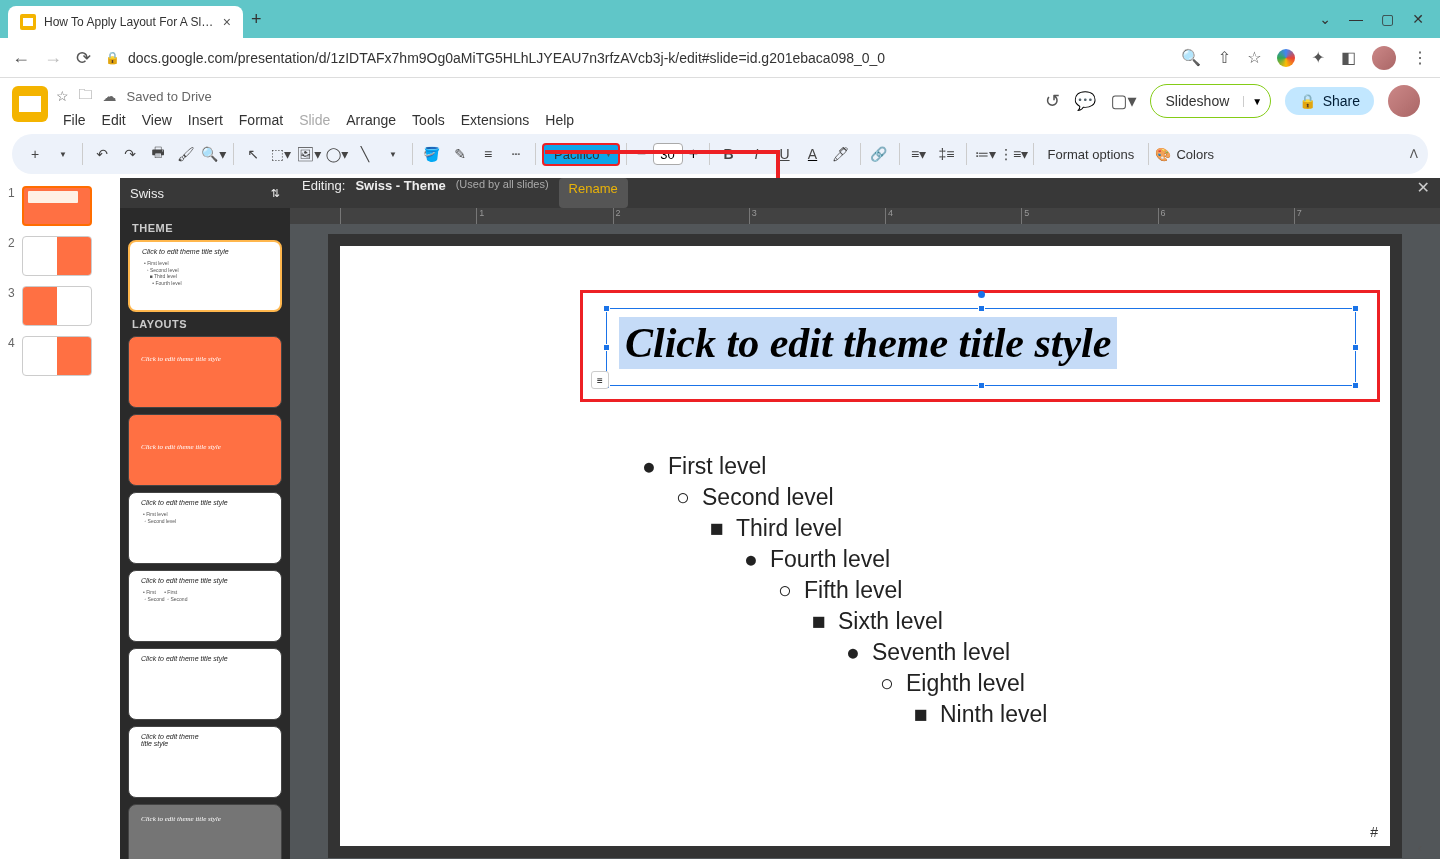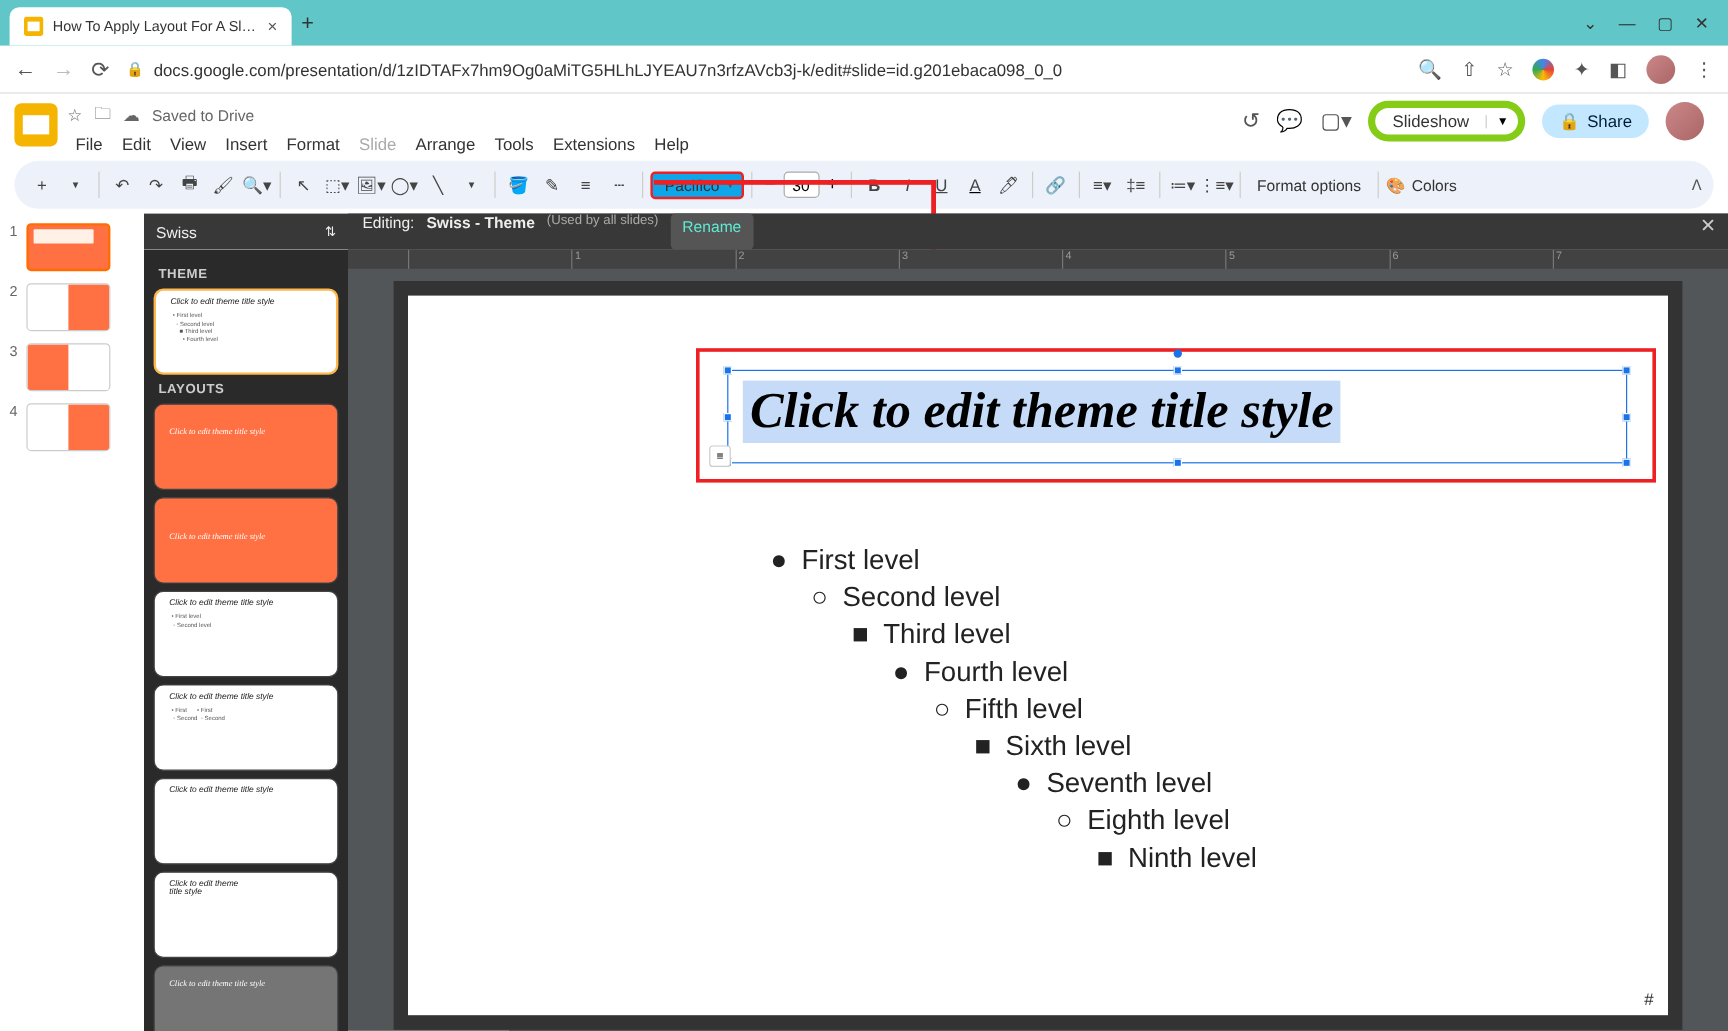--- a/index.html
+++ b/index.html
@@ -32,21 +32,21 @@
 .app-title-area { flex: 1; }
 .doc-title-row { display: flex; align-items: center; gap: 10px; }
 .doc-title { font-size: 18px; color: #333; }
 .doc-title-icons { display: flex; gap: 10px; color: #666; font-size: 14px; align-items:center; }
 .saved-status { font-size: 13px; color: #666; }
 .menu-row { display: flex; gap: 2px; margin-top: 2px; }
 .menu-item { font-size: 14px; color: #333; padding: 2px 7px; cursor: pointer; border-radius: 4px; }
 .menu-item.disabled { color: #aaa; }
 .header-right { display: flex; align-items: center; gap: 14px; padding-right: 8px; }
 .header-icon { font-size: 18px; color: #555; cursor: pointer; }
-.slideshow-btn { display: flex; align-items: center; border: 6px solid #84cc16; border-radius: 18px; height: 34px; }
+.slideshow-btn { display: flex; align-items: center; border: 1px solid #84cc16; border-radius: 18px; height: 34px; }
 .slideshow-main { padding: 0 14px; font-size: 14px; color: #333; cursor: pointer; }
 .slideshow-drop { padding: 0 8px; border-left: 1px solid #ccc; font-size: 10px; cursor: pointer; }
 .share-btn { background: #c2e7ff; border-radius: 18px; padding: 6px 14px; font-size: 14px; color: #001d35; display: flex; align-items: center; gap: 6px; cursor: pointer; }
 .user-avatar { width: 32px; height: 32px; border-radius: 50%; background: linear-gradient(135deg,#c88,#a66); cursor: pointer; }
 
 
 .toolbar { height: 40px; margin: 4px 12px; background: #edf2fa; border-radius: 20px; display: flex; align-items: center; padding: 0 10px; gap: 2px; position: relative; }
 .tool-btn { width: 26px; height: 26px; display: flex; align-items: center; justify-content: center; color: #444; font-size: 14px; cursor: pointer; border-radius: 4px; }
 .tool-sep { width: 1px; height: 22px; background: #ccc; margin: 0 4px; }
 .font-select { border: 2px solid #ed2024; border-radius: 4px; padding: 2px 18px 2px 10px; font-size: 13px; color: #333; cursor: pointer; min-width: 70px; position: relative; background:#0ea5e9; }
@@ -77,21 +77,21 @@
 .theme-thumb.active { border: 2px solid #ffb74d; }
 .theme-thumb.orange { background:#ff7043; }
 .theme-thumb.gray { background:#757575; }
 .theme-thumb .mini-title { position:absolute; top:6px; left:12px; font-size:7px; color:#222; font-style:italic; }
 .theme-thumb.orange .mini-title, .theme-thumb.gray .mini-title { color:#fff; font-family: cursive; }
 .theme-thumb .mini-lines { position:absolute; top:18px; left:14px; font-size:5px; color:#555; line-height:1.3; }
 
 .canvas-area { flex: 1; background: #525659; display: flex; flex-direction: column; position:relative; }
 .editing-bar { height: 30px; background: #383838; display: flex; padding: 0 12px; gap: 10px; color: #eee; font-size: 13px; position:relative; }
 .editing-used { color: #aaa; font-size: 11px; }
-.rename-btn { background: #555; border-radius: 4px; padding: 3px 10px; font-size: 13px; color: #5eead4; cursor: pointer; }
+.rename-btn { background: #555; border-radius: 4px; padding: 3px 10px; font-size: 13px; color: #eab308; cursor: pointer; }
 .close-theme { position:absolute; right:10px; font-size:16px; cursor:pointer; color:#ccc; }
 
 .ruler-h { height: 16px; background: #424242; position: relative; }
 .ruler-h .ticks { position:absolute; left:50px; right:10px; top:0; height:100%; display:flex; }
 .ruler-h .tick { flex:1; border-left:1px solid #777; font-size:9px; color:#999; padding-left:2px; position:relative; }
 .canvas-scroll { flex: 1; overflow: auto; padding: 22px; display:flex; justify-content:center; }
 .slide-canvas { width: 1050px; height: 600px; background: #fff; position: relative; outline: 12px solid #333; }
 
 .title-box-highlight { position:absolute; left:240px; top:44px; width:800px; height:112px; border:3px solid #ed2024; }
 .title-box { position:absolute; left:266px; top:62px; width:750px; height:78px; border:1px solid #1a73e8; }

